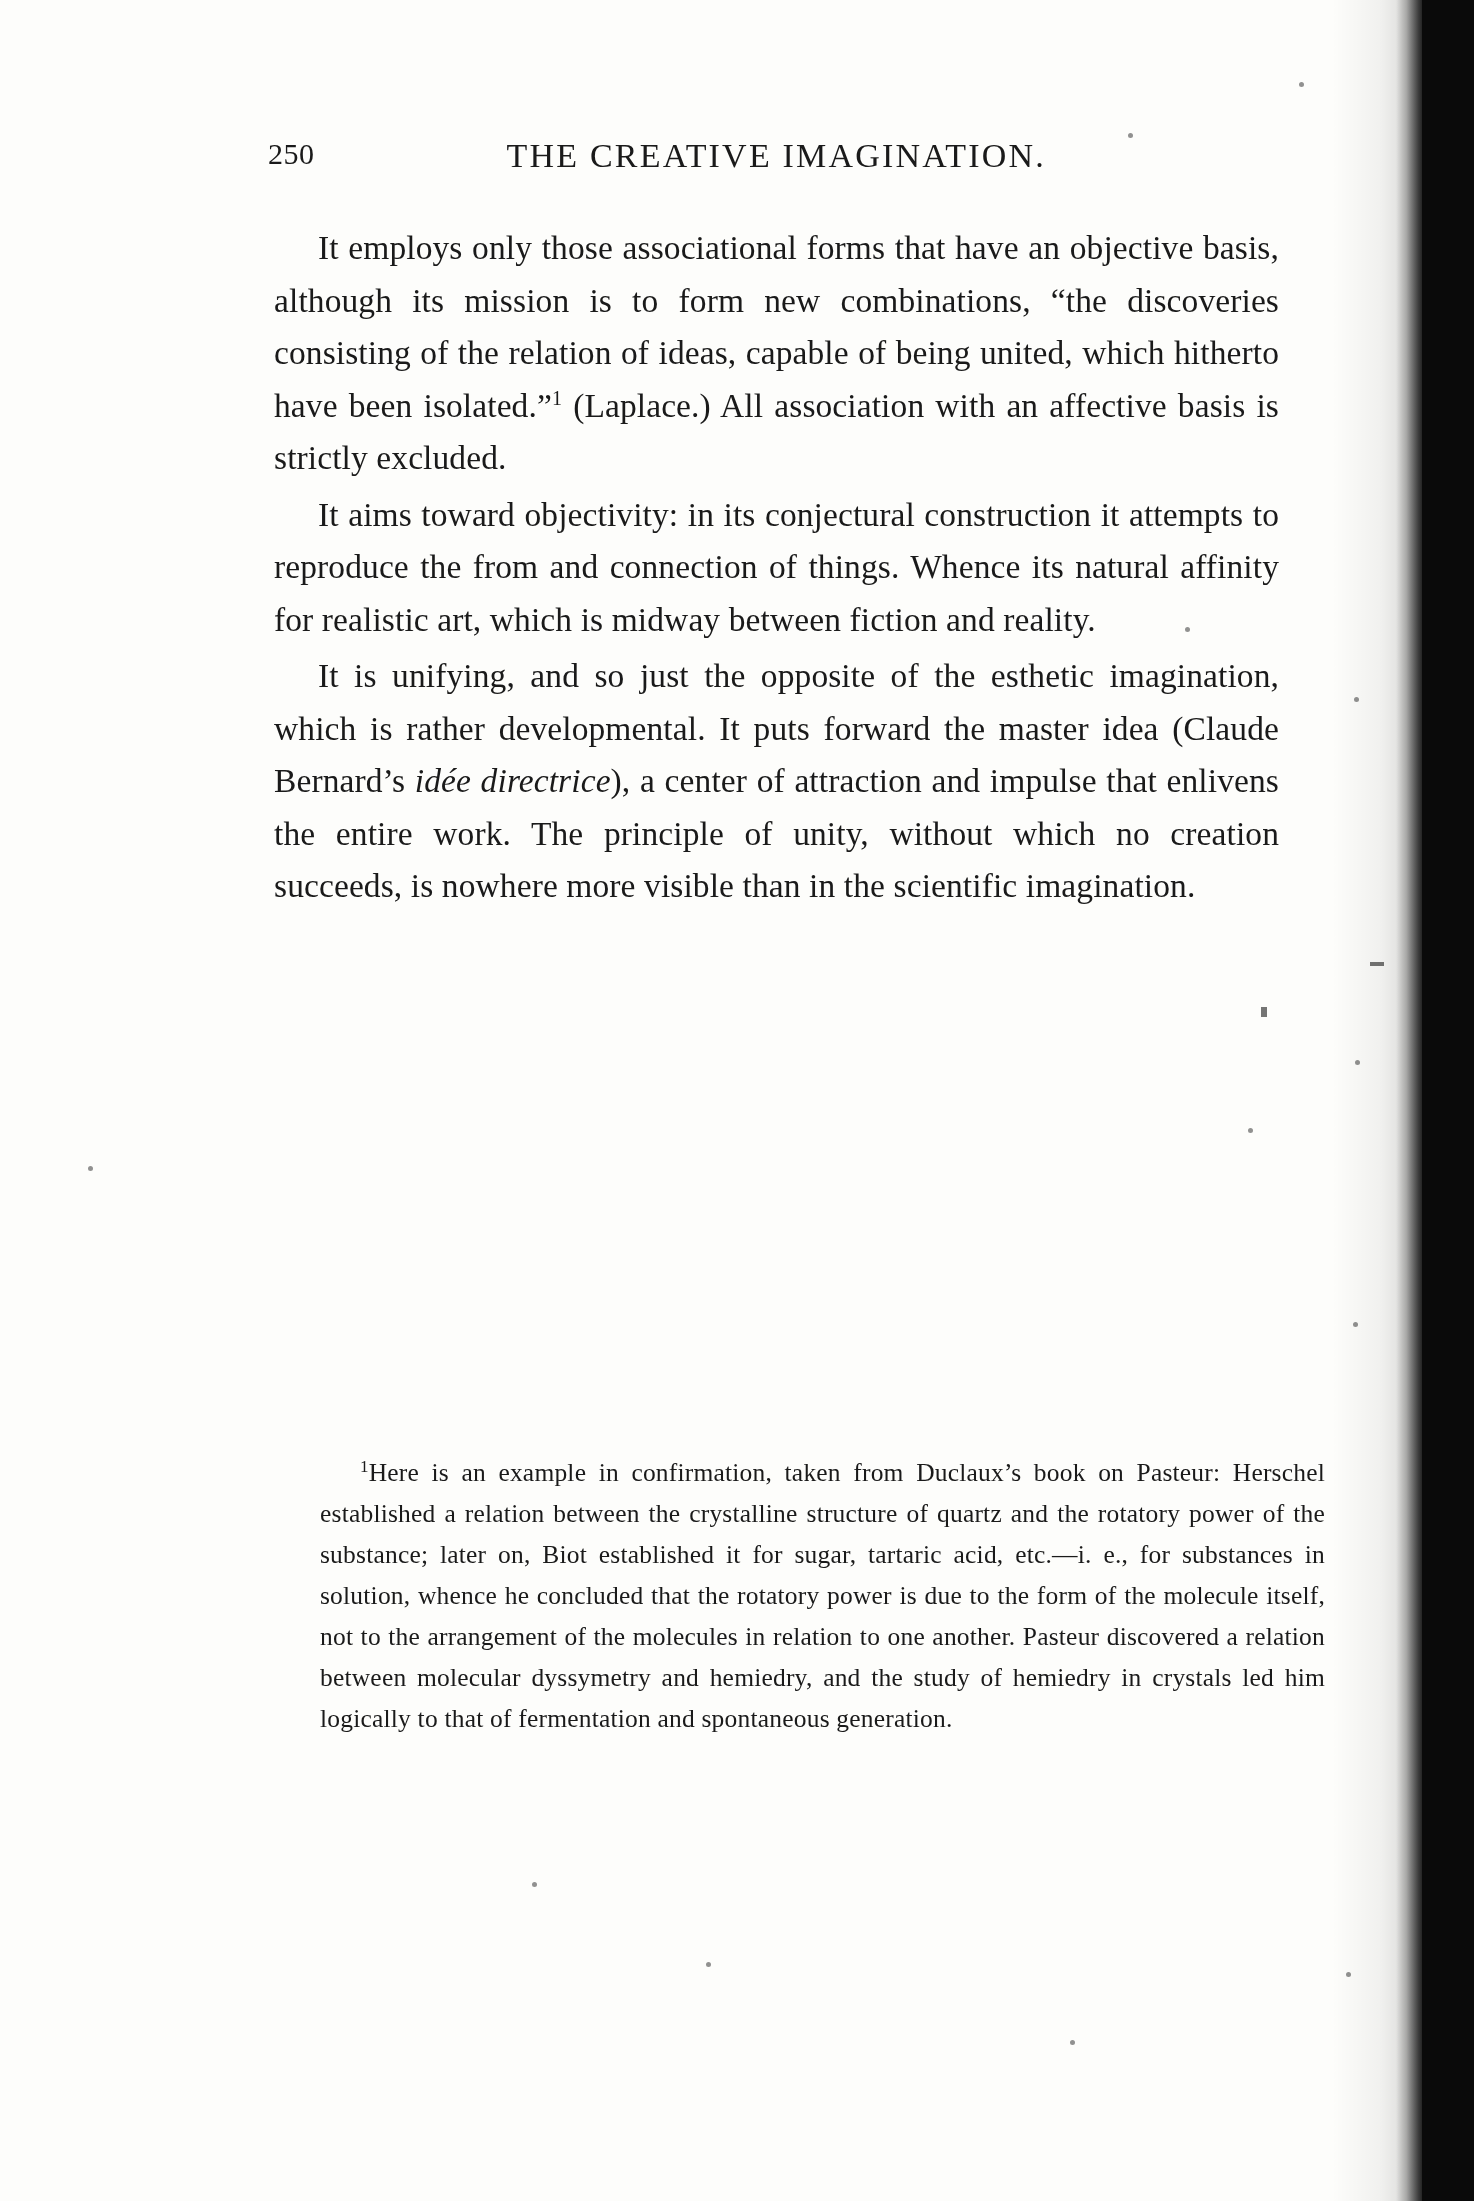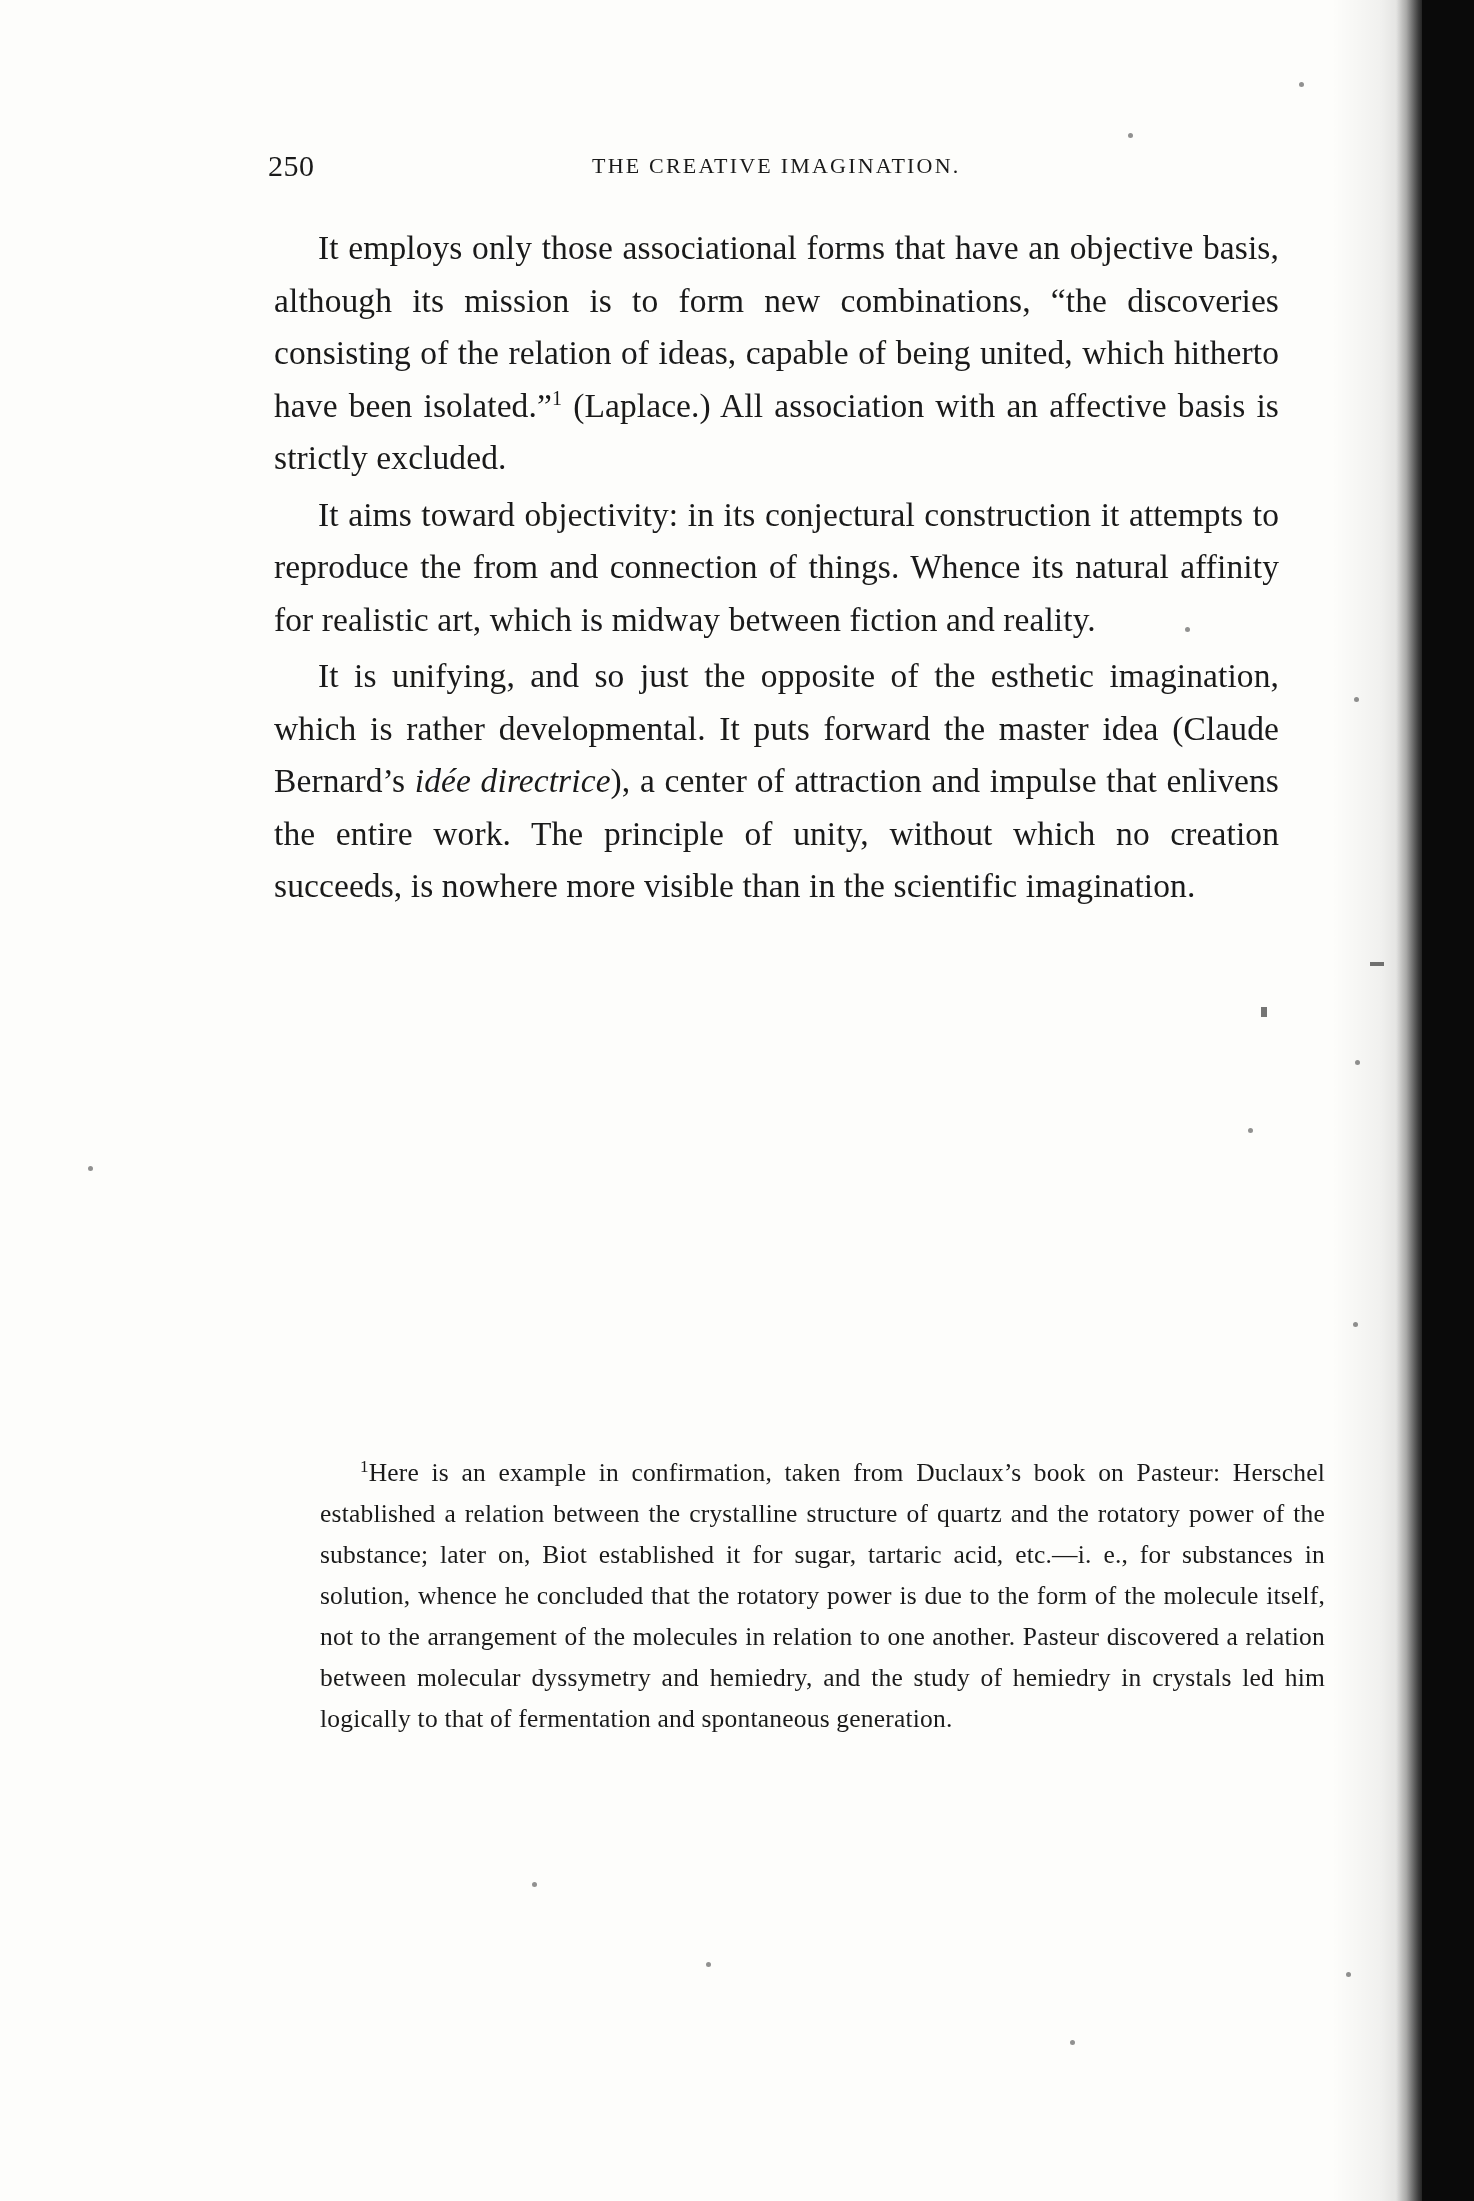--- a/index.html
+++ b/index.html
@@ -62,34 +62,34 @@
     left: 0;
     top: 0;
     width: 1474px;
     height: 2201px;
   }
 
   
   .running-head {
     position: absolute;
     left: 268px;
-    top: 149px;
+    top: 137px;
     width: 1010px;
     display: flex;
-    align-items: center;
+    align-items: flex-start;
   }
   .folio {
     font-size: 30px;
     letter-spacing: .5px;
     font-family: "Liberation Serif", serif;
   }
   .head-title {
     flex: 1;
     text-align: center;
-    font-size: 22px;
+    font-size: 34px;
     letter-spacing: 2.2px;
     padding-right: 40px;
     font-family: "Liberation Serif", serif;
   }
 
   
   .body-block {
     position: absolute;
     left: 274px;
     top: 222px;

